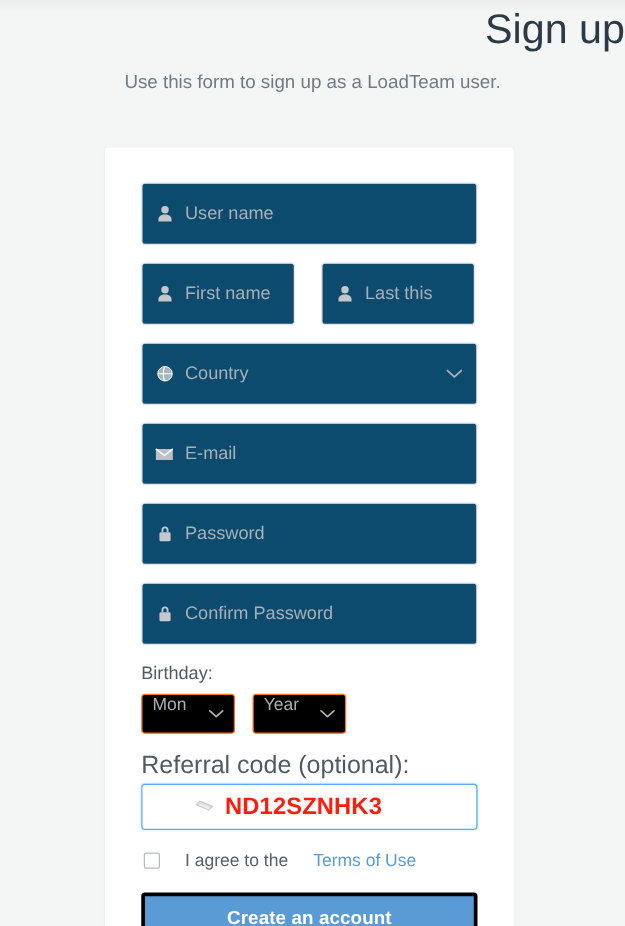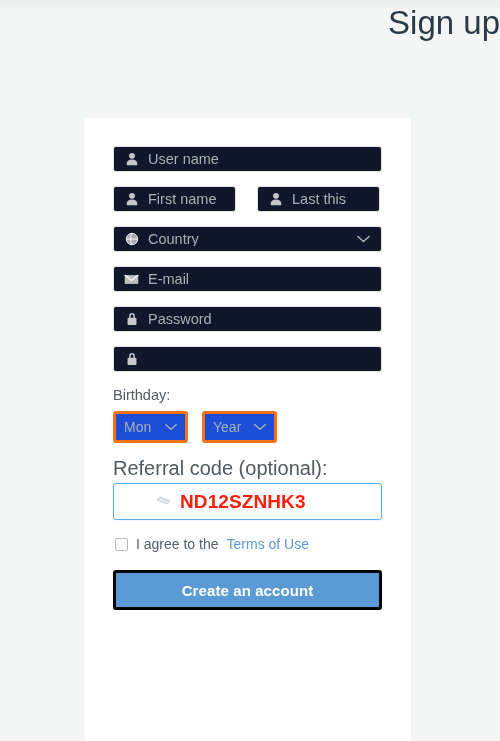--- a/index.html
+++ b/index.html
@@ -63,22 +63,22 @@
 
   
   .field-row {
     margin-bottom: 14px;
     display: flex;
     gap: 21px;
   }
   .input-wrap {
     position: relative;
     flex: 1 1 auto;
-    height: 26px;
-    background: #0f172a;
+    height: 50px;
+    background: #0c4a6e;
     border: 1px solid #e2e4e5;
     border-radius: 3px;
     box-sizing: border-box;
     display: flex;
     align-items: center;
     padding: 0 10px;
   }
   .input-wrap.half {
     flex: 0 0 123px;
     width: 123px;
@@ -132,26 +132,25 @@
   }
   .birthday-row {
     display: flex;
     gap: 14px;
     margin-bottom: 16px;
   }
   .mini-select {
     position: relative;
     width: 75px;
     height: 32px;
-    background: #1d4ed8;
-    border: 3px solid #f97316;
+    background: #000000;
+    border: 1px solid #f97316;
     border-radius: 3px;
     box-sizing: border-box;
     display: flex;
-    align-items: center;
     padding: 0 8px;
     overflow: hidden;
   }
   .mini-select .placeholder-text {
     font-size: 14px;
     color: #a9b0b5;
     max-width: 38px;
   }
   .mini-select .chevron { right: 8px; }
 
@@ -165,21 +164,21 @@
   .referral-wrap {
     height: 37px;
     margin-bottom: 16px;
     padding-left: 42px;
   }
 
   
   .terms-row {
     display: flex;
     align-items: center;
-    gap: 8px;
+    gap: 20px;
     margin: 12px 0 18px 2px;
   }
   .checkbox {
     width: 13px;
     height: 13px;
     border: 1px solid #b6bbbf;
     border-radius: 2px;
     background: #ffffff;
     box-sizing: border-box;
     flex: 0 0 auto;
@@ -214,20 +213,21 @@
     padding: 0;
   }
 </style>
 </head>
 <body>
 
 <div class="page">
 
   <div class="page-header">
     <h1 class="page-title">Sign up</h1>
+    <p class="page-subtitle">Use this form to sign up as a LoadTeam user.</p>
   </div>
 
   <div class="signup-card">
     <div class="form">
 
       <div class="field-row">
         <div class="input-wrap">
           <span class="field-icon">
             <svg width="14" height="14" viewBox="0 0 16 16" fill="currentColor">
               <circle cx="8" cy="4.4" r="3.4"></circle>
@@ -302,20 +302,21 @@
       </div>
 
       <div class="field-row">
         <div class="input-wrap">
           <span class="field-icon">
             <svg width="12" height="14" viewBox="0 0 12 15" fill="currentColor">
               <path d="M3 6.3V4.2a3 3 0 0 1 6 0v2.1h-1.6V4.2a1.4 1.4 0 0 0-2.8 0v2.1z"></path>
               <rect x="1.2" y="6.2" width="9.6" height="7.8" rx="1.2"></rect>
             </svg>
           </span>
+          <span class="placeholder-text">Confirm Password</span>
         </div>
       </div>
 
       <div class="section-label">Birthday:</div>
       <div class="birthday-row">
         <div class="mini-select">
           <span class="placeholder-text">Mon</span>
           <span class="chevron">
             <svg width="12" height="8" viewBox="0 0 14 9" fill="none" stroke="currentColor" stroke-width="1.7" stroke-linecap="round" stroke-linejoin="round">
               <path d="M1 1.8L7 7.2L13 1.8"></path>

